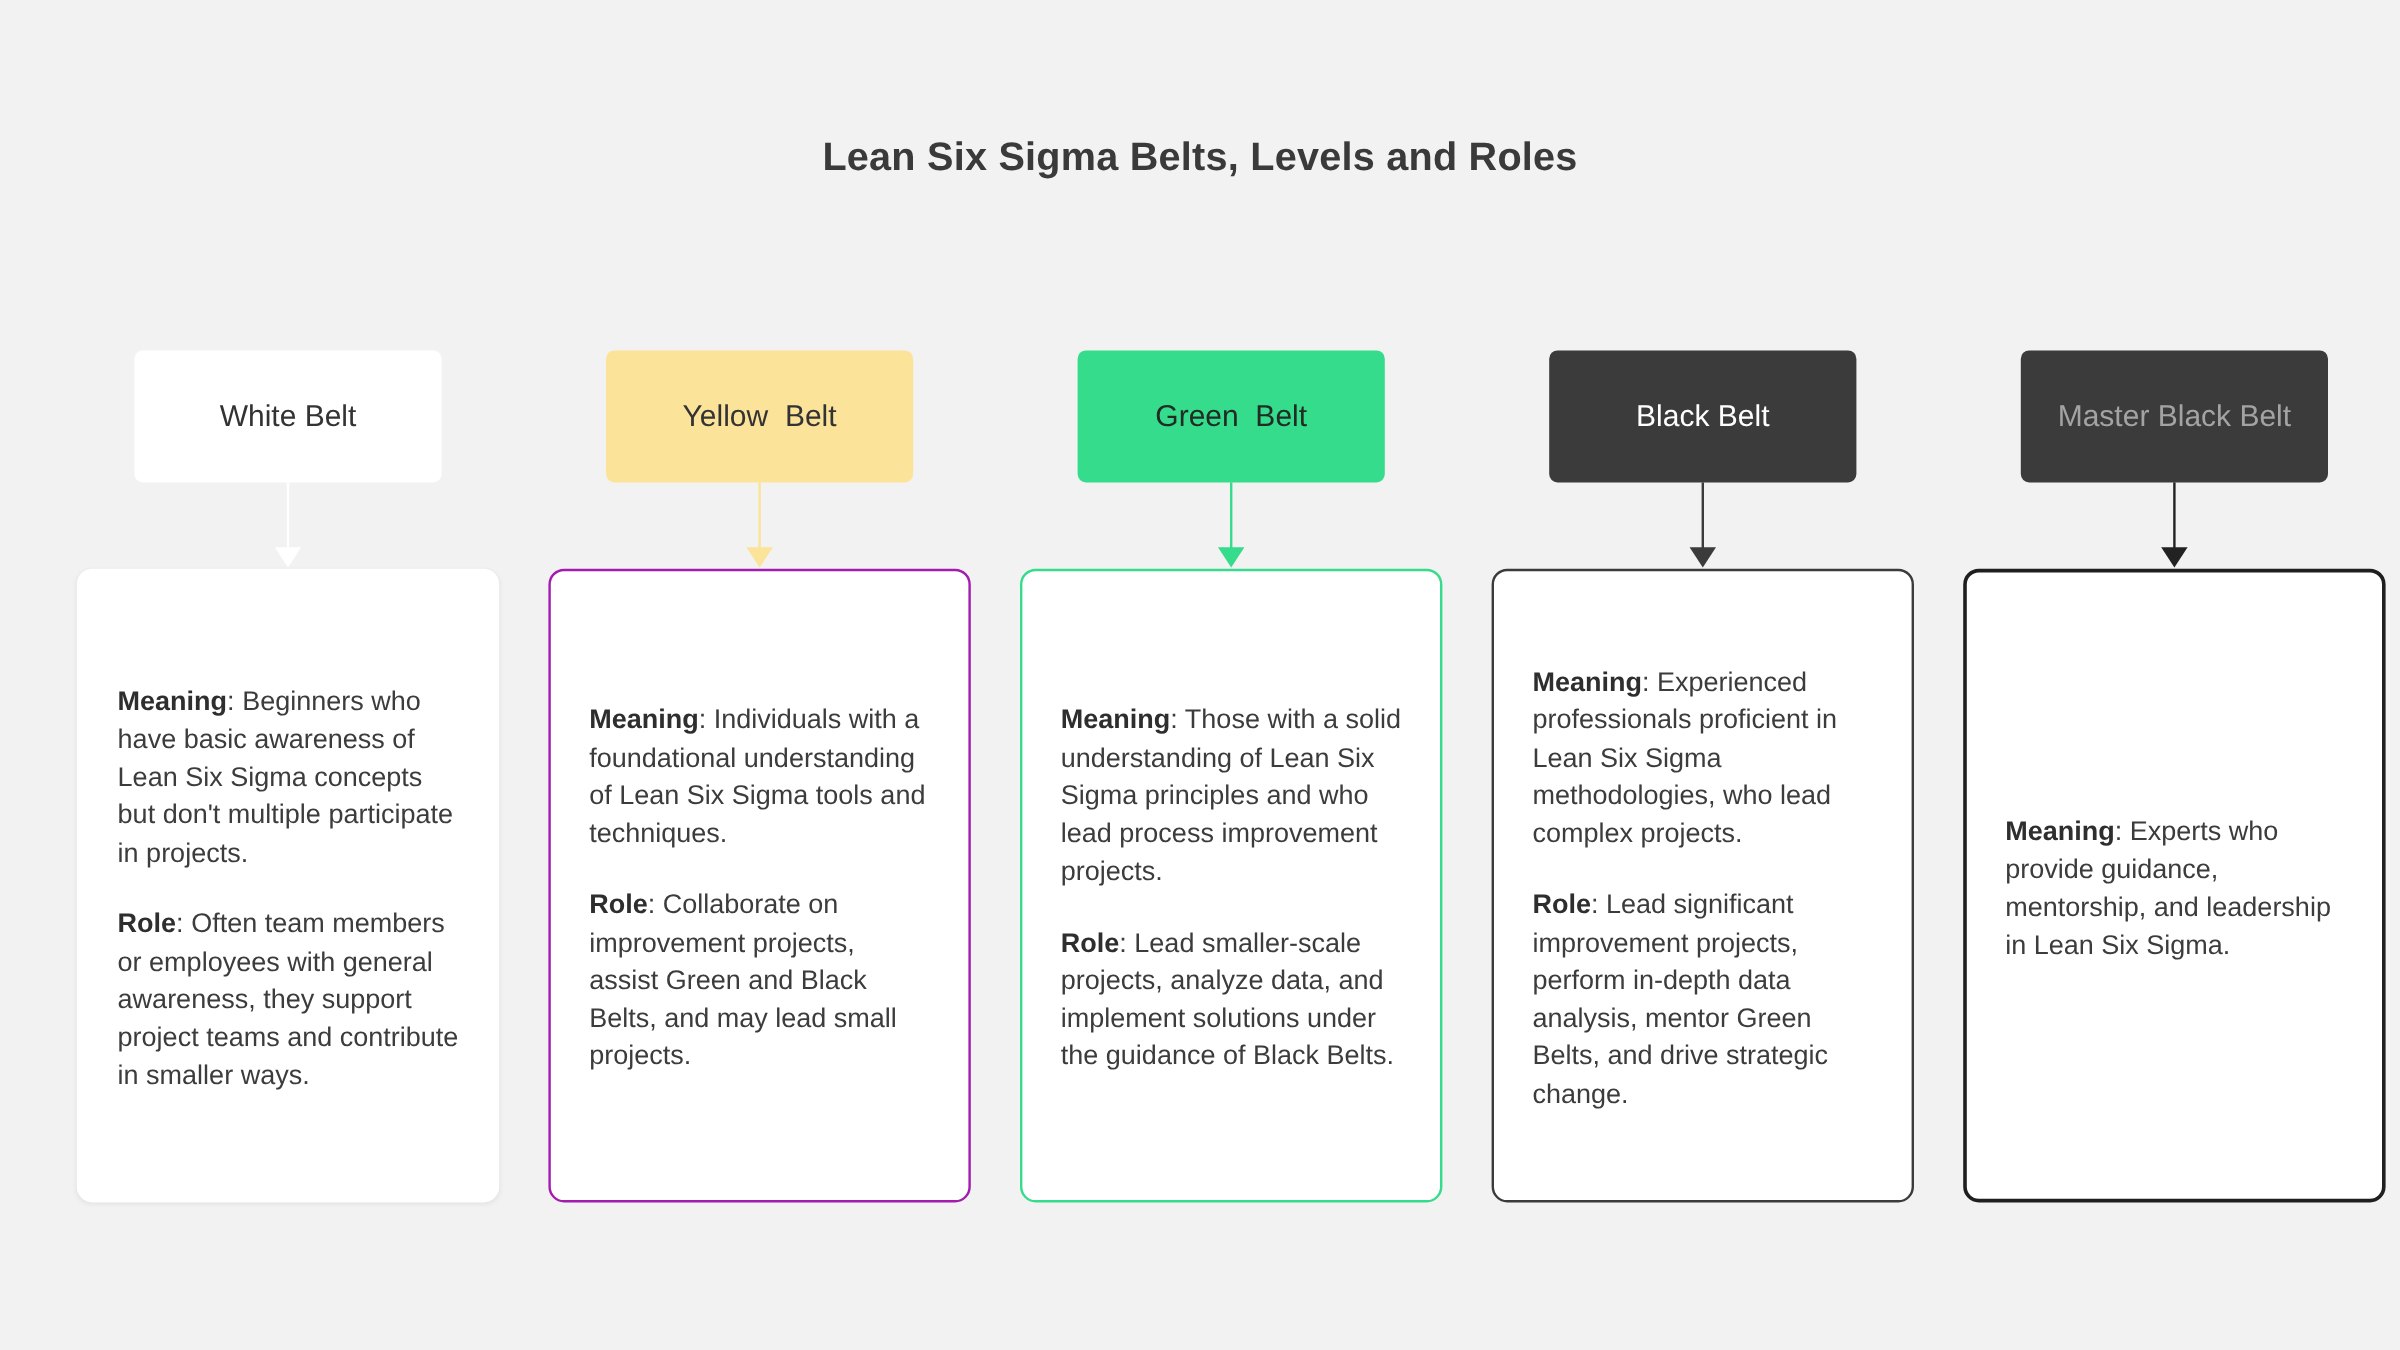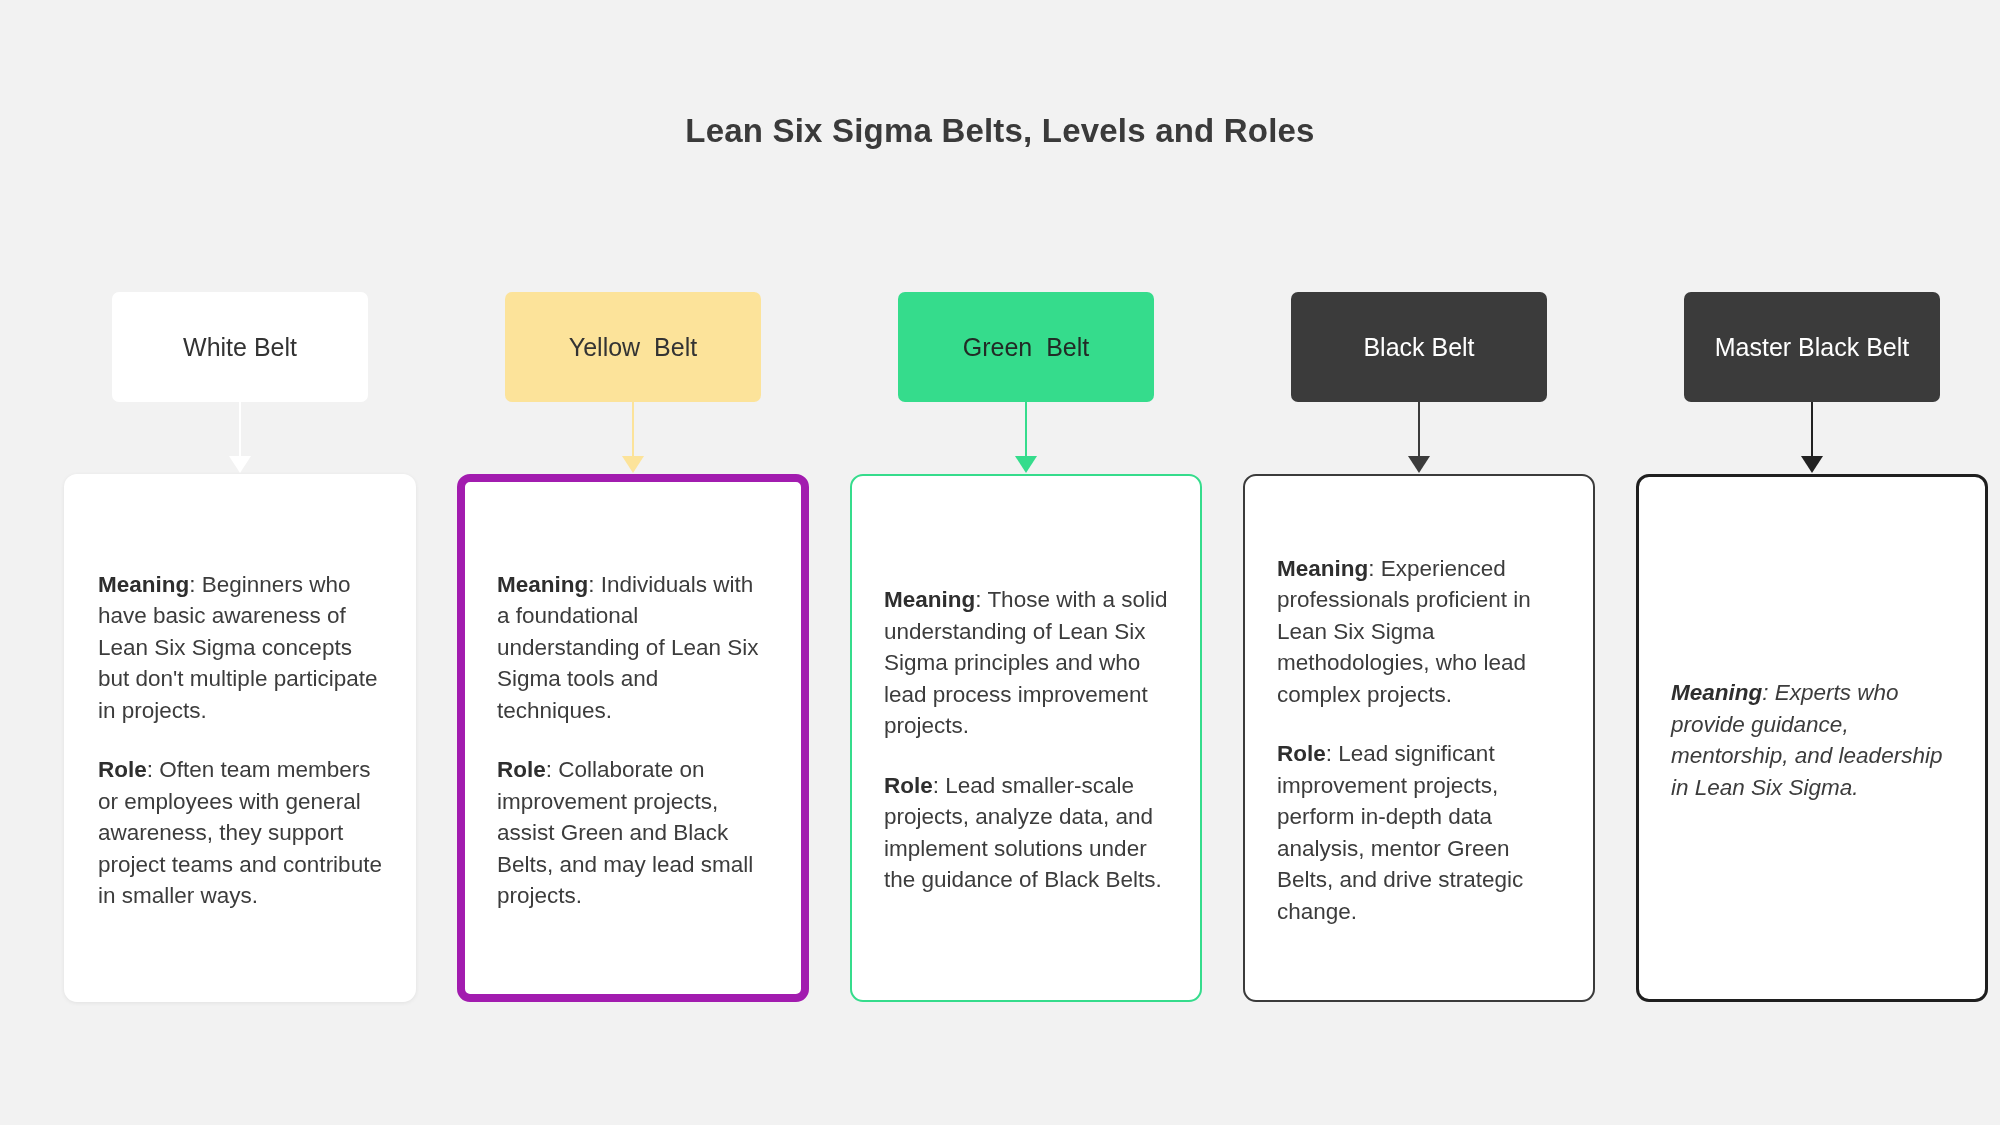--- a/index.html
+++ b/index.html
@@ -80,21 +80,21 @@
   .belt-header.green {
     background: #35dc8c;
     color: #222b26;
   }
   .belt-header.black {
     background: #3b3b3b;
     color: #ffffff;
   }
   .belt-header.masterblack {
     background: #3b3b3b;
-    color: #ffffff;
+    color: #a3a3a3;
   }
 
   
   .connector {
     width: 30px;
     height: 72px;
     position: relative;
   }
   .connector .line {
     position: absolute;
@@ -142,35 +142,34 @@
     flex-direction: column;
     justify-content: center;
   }
 
   .detail-card.white {
     border: 2px solid #ffffff;
     box-shadow: 0 1px 4px rgba(0,0,0,0.07);
     min-height: 528px;
   }
   .detail-card.yellow {
-    border: 8px solid #a21caf;
+    border: 2px solid #a21caf;
     min-height: 528px;
   }
   .detail-card.green {
     border: 2px solid #35dc8c;
     min-height: 528px;
   }
   .detail-card.black {
     border: 2px solid #3b3b3b;
     min-height: 528px;
   }
   .detail-card.masterblack {
     border: 3px solid #1f1f1f;
     min-height: 528px;
-    font-style: italic;
   }
 
   .detail-card .para {
     margin: 0;
   }
   .detail-card .para + .para {
     margin-top: 28px;
   }
   .detail-card .lbl {
     font-weight: bold;

